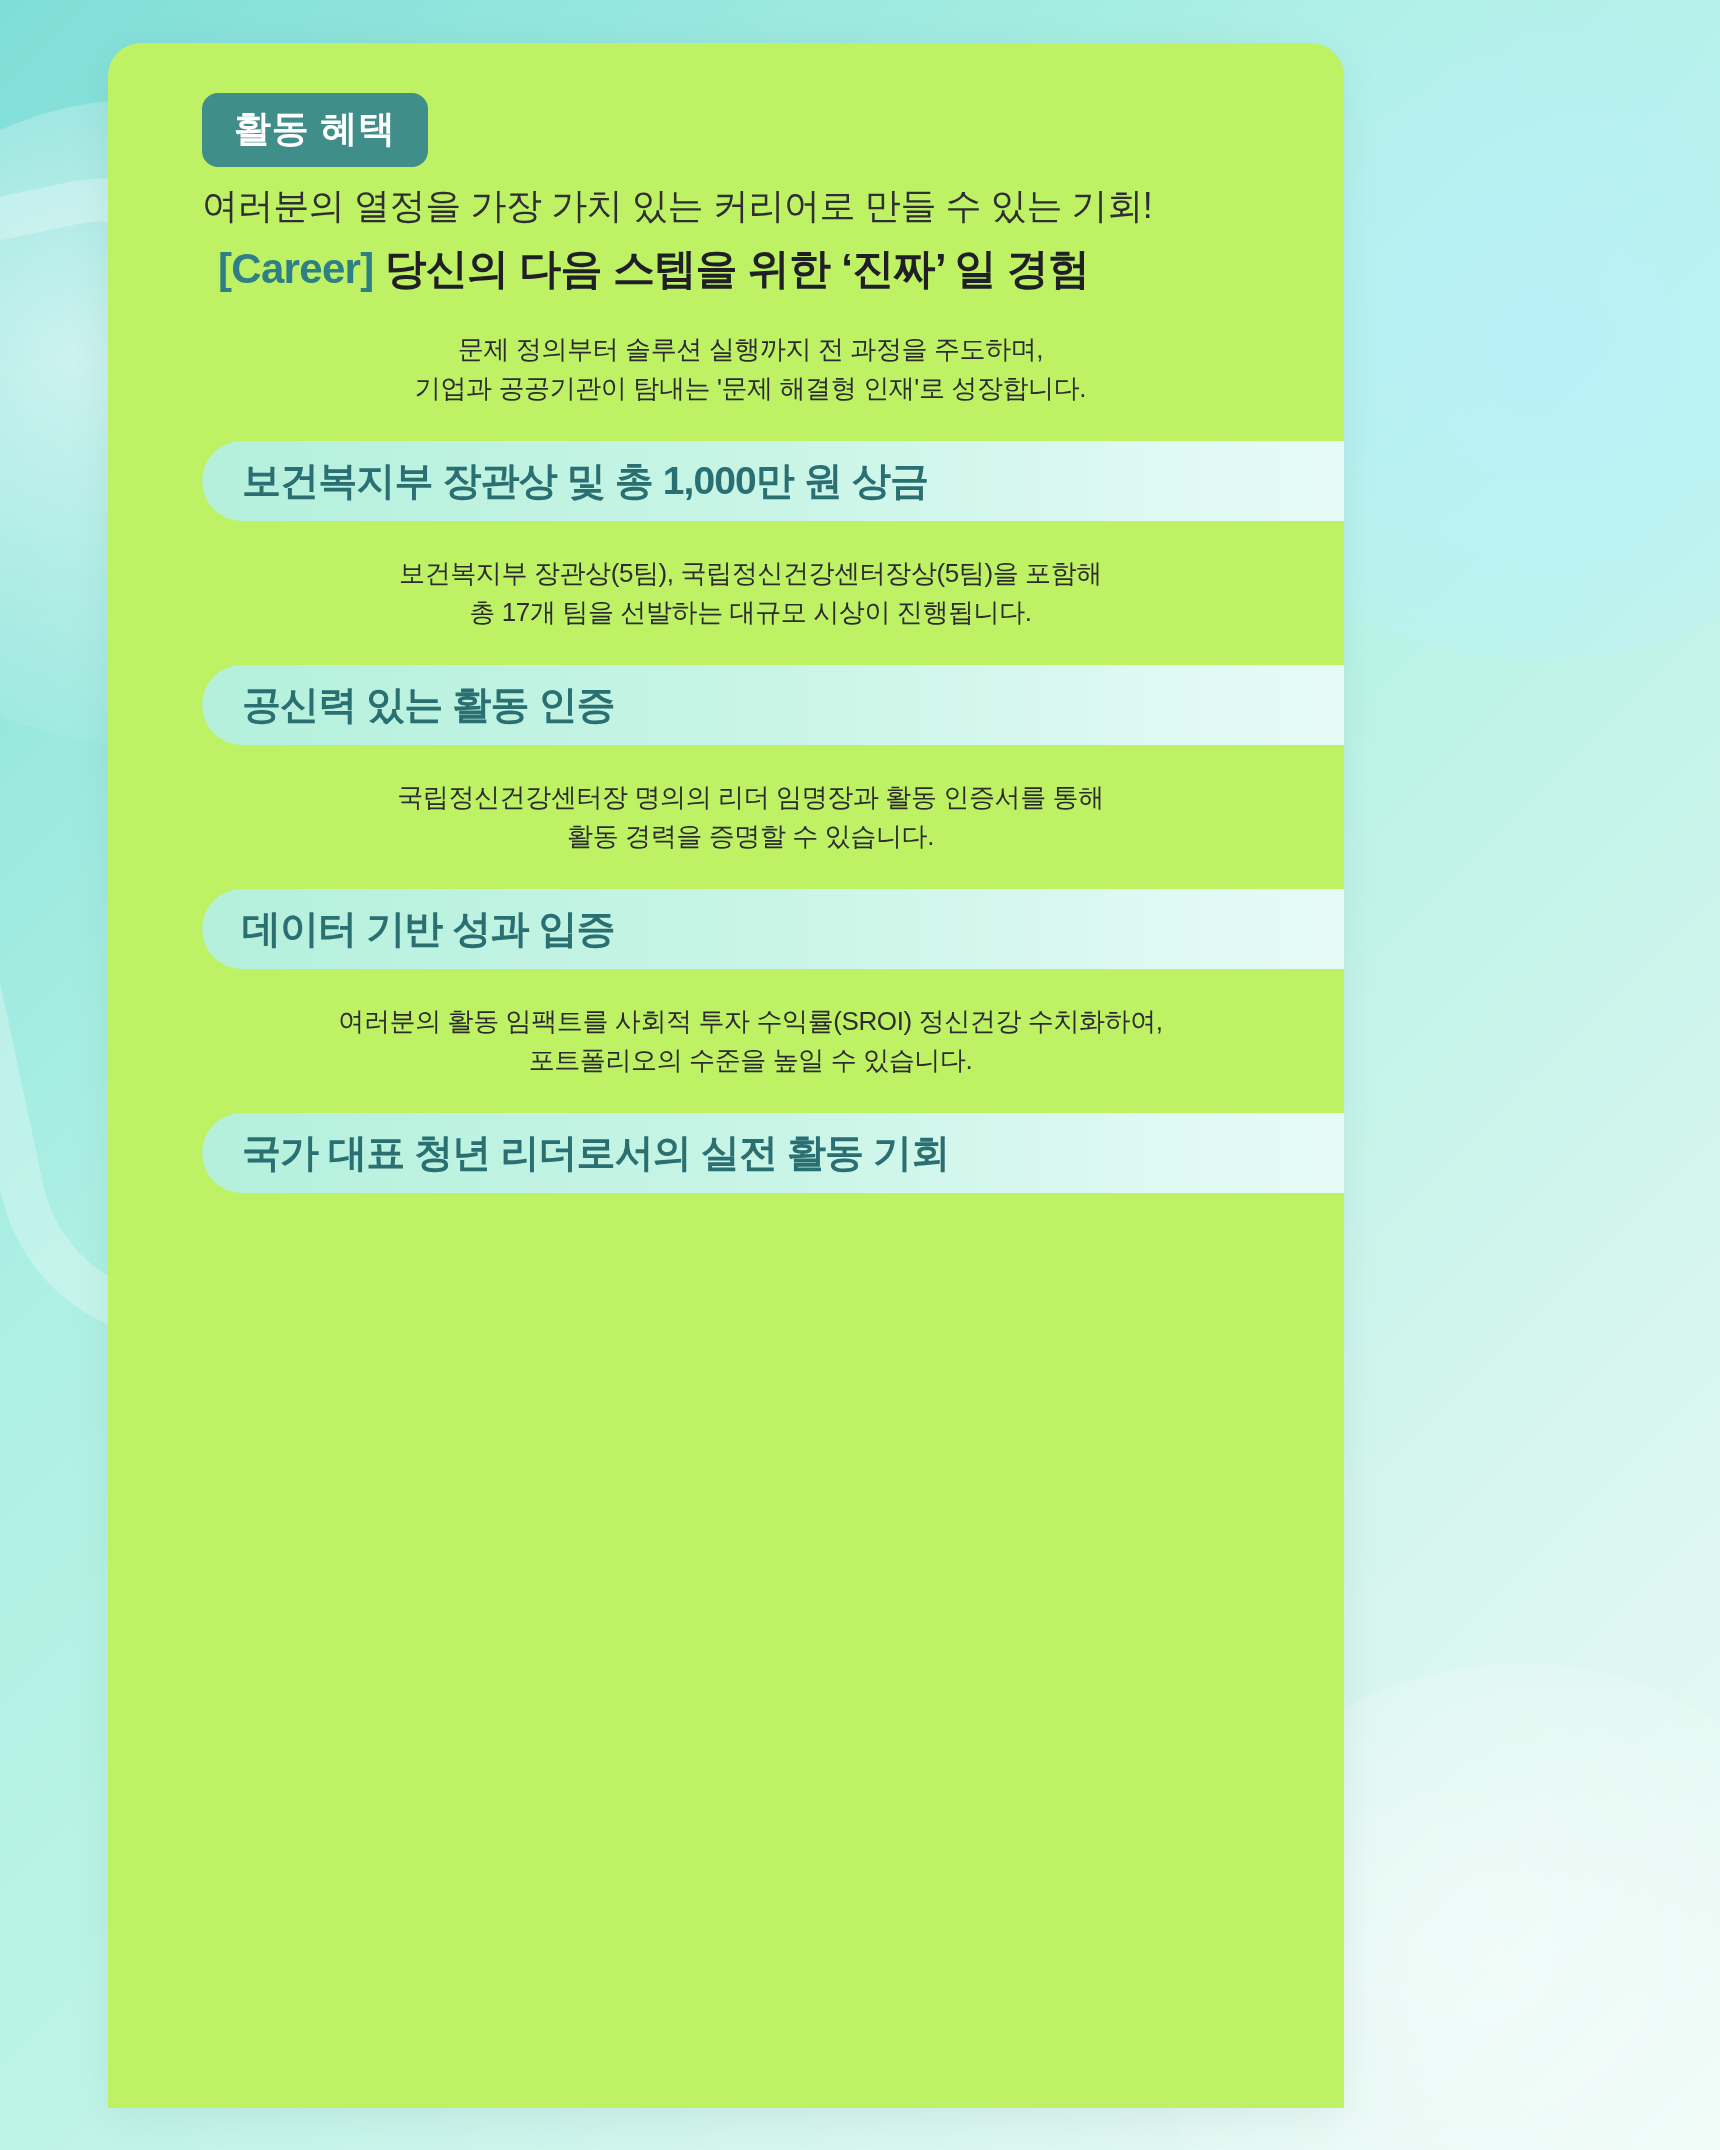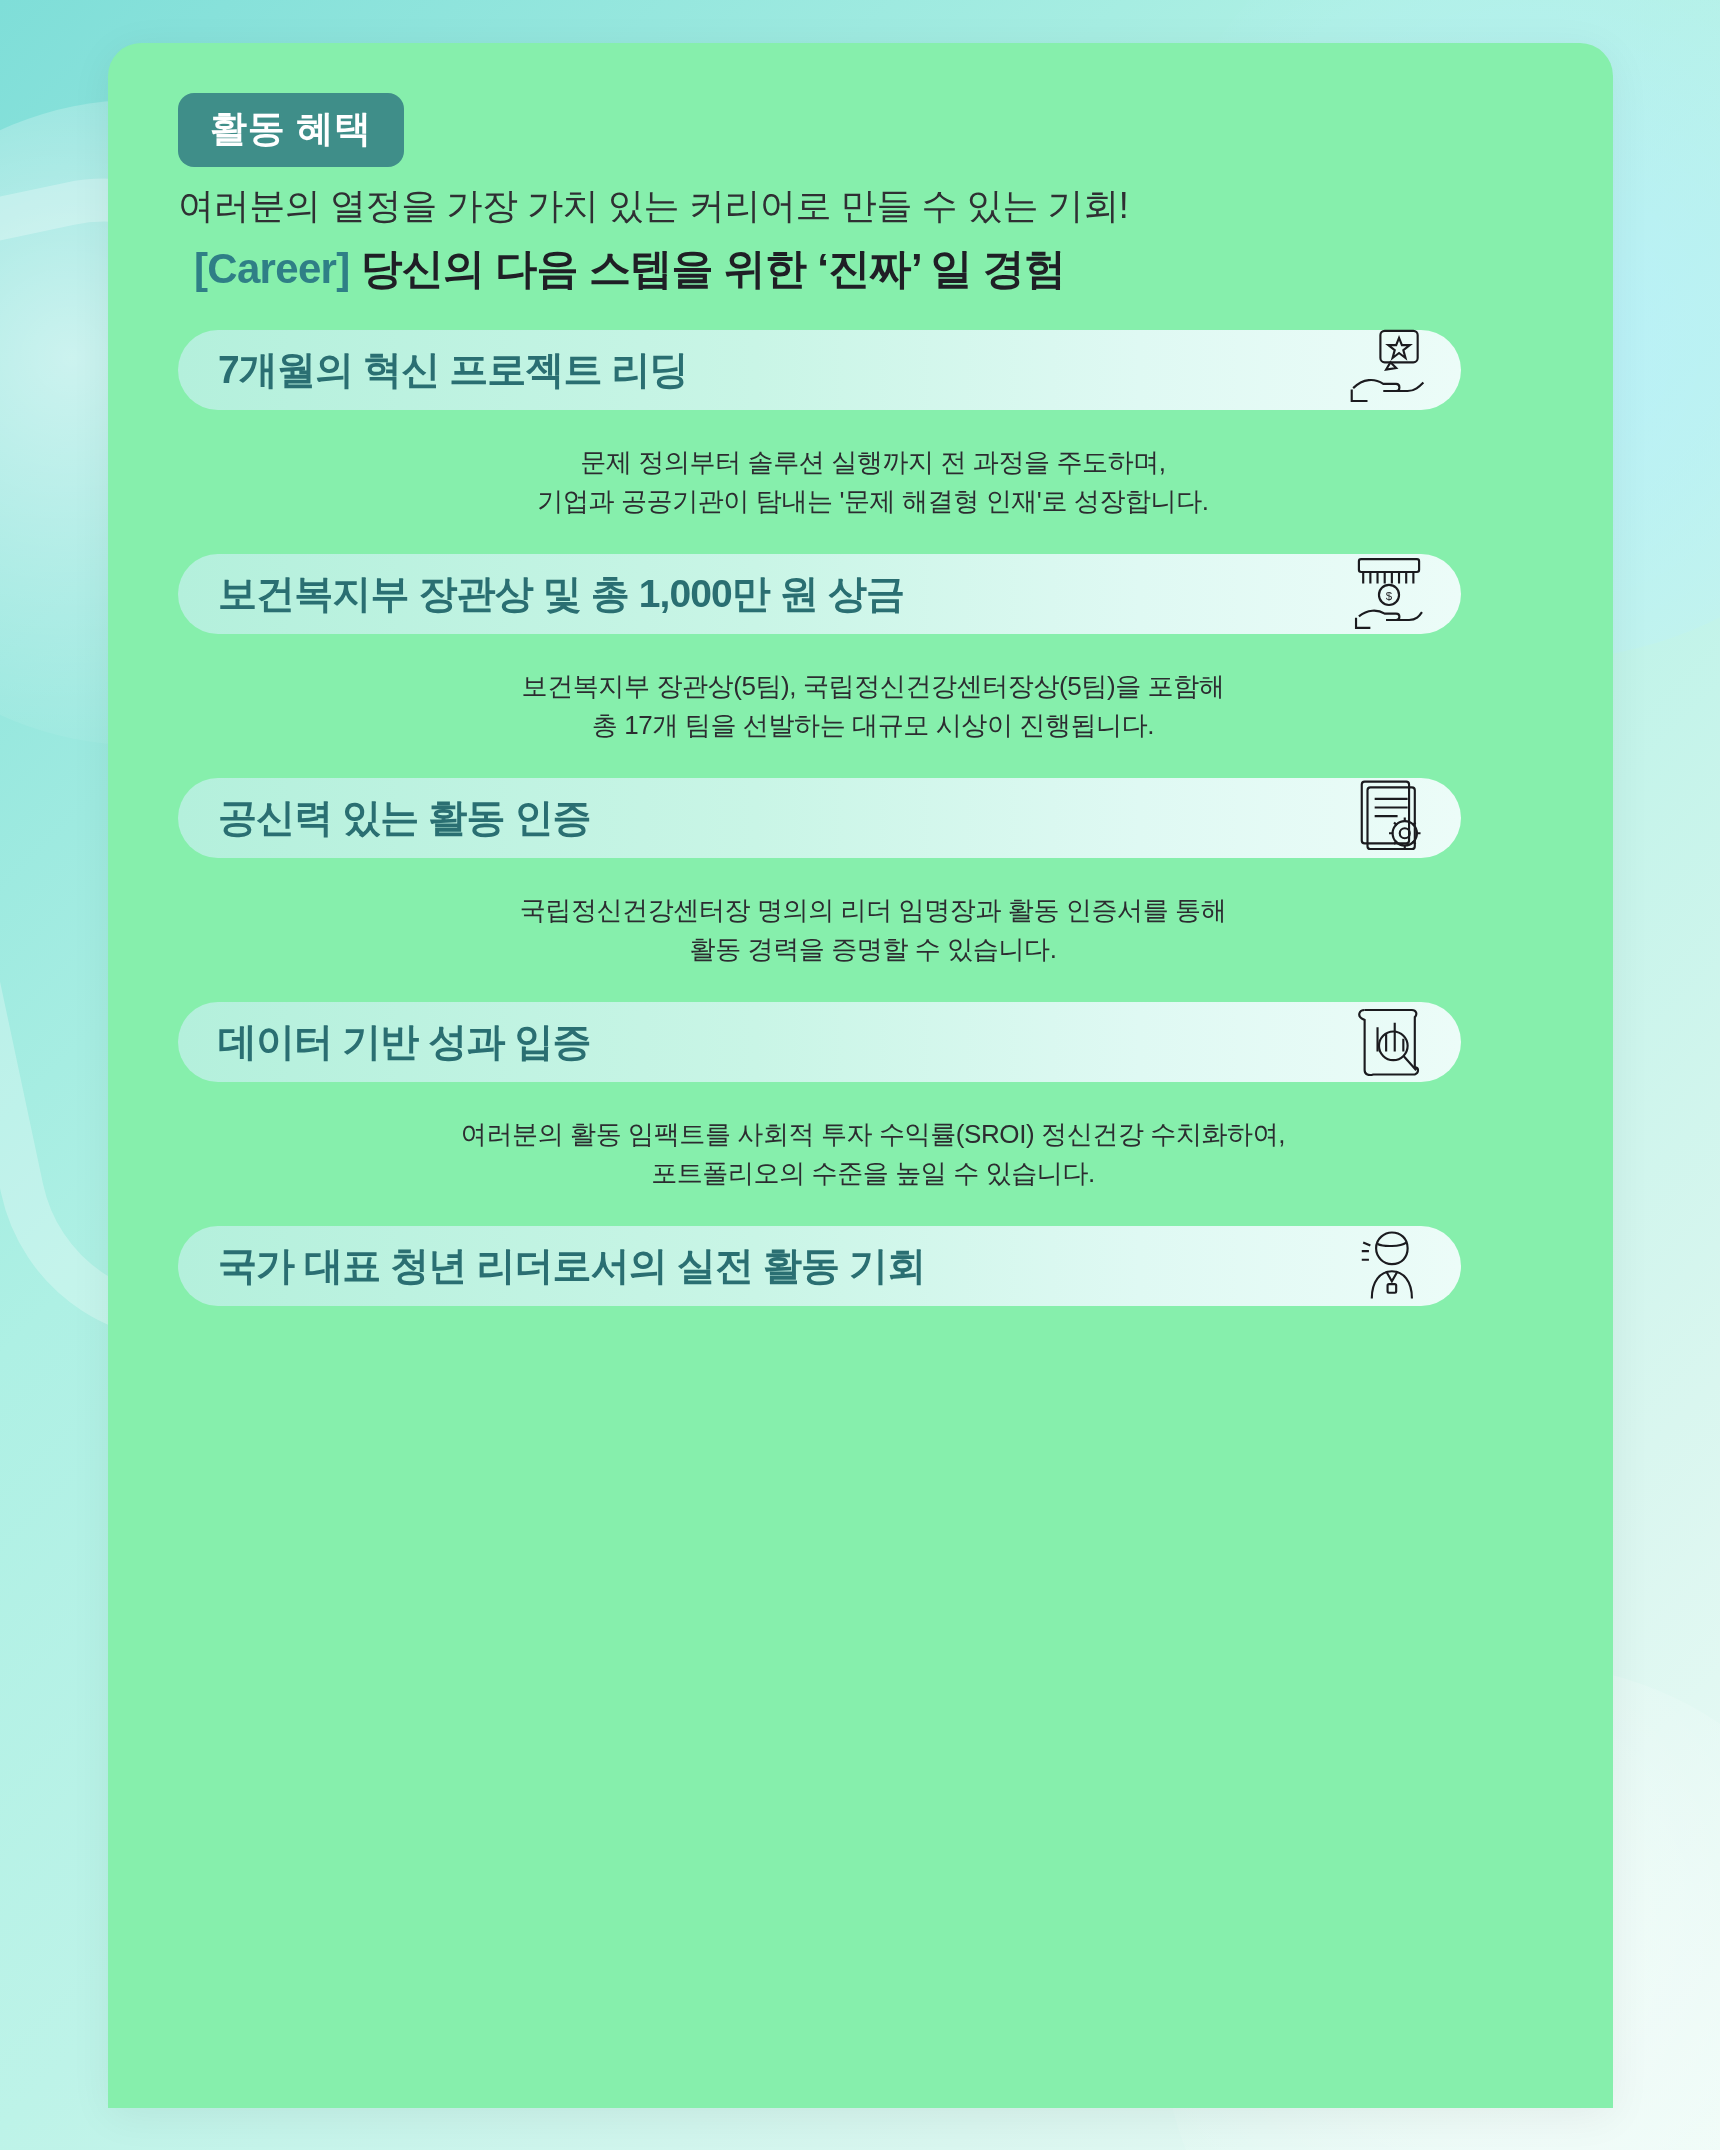--- a/index.html
+++ b/index.html
@@ -56,27 +56,27 @@
     border-radius: 186px;
     border: 43px solid rgba(255,255,255,0.28);
     transform: rotate(-12deg);
   }
 
   
   .card {
     position: absolute;
     left: 108px;
     top: 43px;
-    width: 1505px;
+    width: 1236px;
     height: 2065px;
-    background: #86efac;
+    background: #bef264;
     border-radius: 33px 33px 0 0;
     box-shadow: 0 7.2px 43px rgba(0,0,0,0.06);
     box-sizing: border-box;
-    padding: 50px 79px 0 70px;
+    padding: 50px 79px 0 94px;
     overflow: hidden;
   }
 
   
   .badge {
     display: inline-block;
     background: #3f8e89;
     color: #ffffff;
     font-size: 37px;
     font-weight: bold;
@@ -183,33 +183,20 @@
   <div class="badge">활동 혜택</div>
 
   <div class="lead">여러분의 열정을 가장 가치 있는 커리어로 만들 수 있는 기회!</div>
 
   <div class="headline">
     <span class="career">[Career]</span><span> 당신의 다음 스텝을 위한 ‘진짜’ 일 경험</span>
   </div>
 
   
   <div class="block">
-    <div class="pill">
-      <div class="pill-title">7개월의 혁신 프로젝트 리딩</div>
-      <div class="pill-icon">
-        <svg width="86" height="86" viewBox="0 0 120 120" fill="none" stroke="#1b1b1f" stroke-width="3">
-          <rect x="48" y="6" width="52" height="44" rx="6"></rect>
-          <polygon points="74,16 78,26 89,26 80,33 83,44 74,37 65,44 68,33 59,26 70,26" fill="none"></polygon>
-          <path d="M62 50 L56 60 L70 58 Z"></path>
-          <path d="M10 86 C24 72, 40 72, 52 80 L70 80 C76 80 76 90 70 90 L54 90"></path>
-          <path d="M52 90 L86 90 C96 90 102 84 108 78"></path>
-          <path d="M8 88 L8 104 L30 104"></path>
-        </svg>
-      </div>
-    </div>
     <div class="desc">
       <div>문제 정의부터 솔루션 실행까지 전 과정을 주도하며,</div>
       <div>기업과 공공기관이 탐내는 '문제 해결형 인재'로 성장합니다.</div>
     </div>
   </div>
 
   
   <div class="block">
     <div class="pill">
       <div class="pill-title">보건복지부 장관상 및 총 1,000만 원 상금</div>

